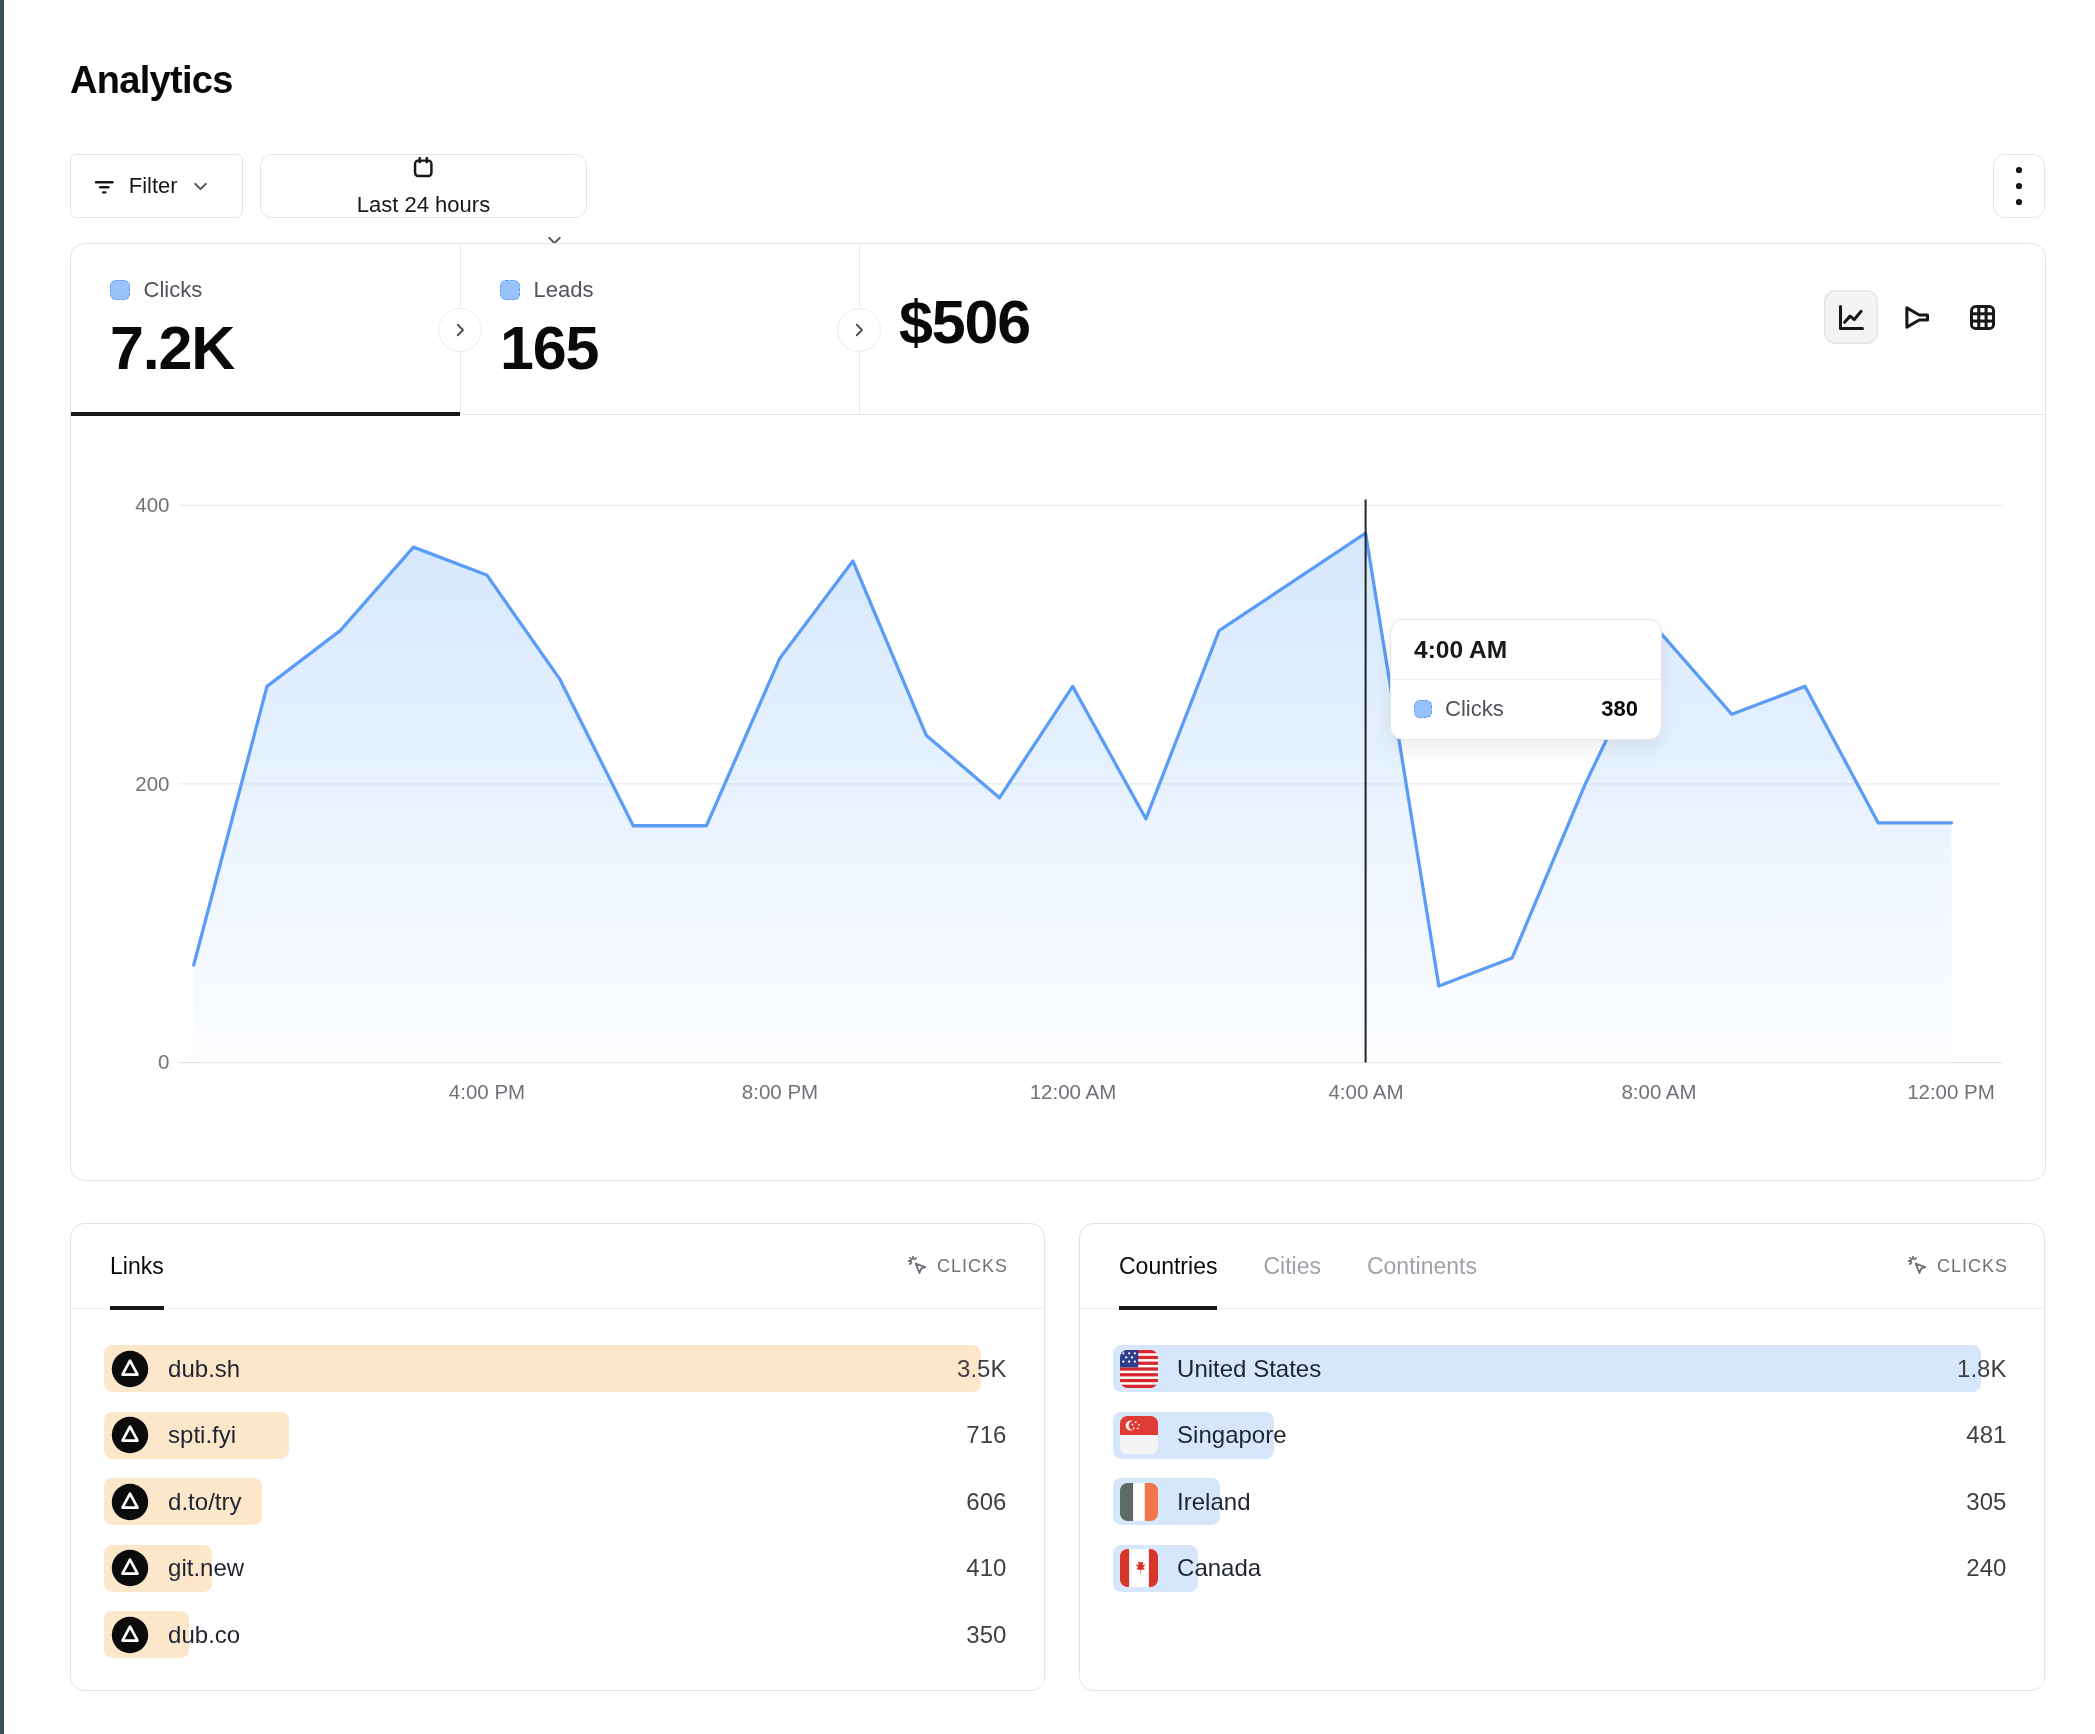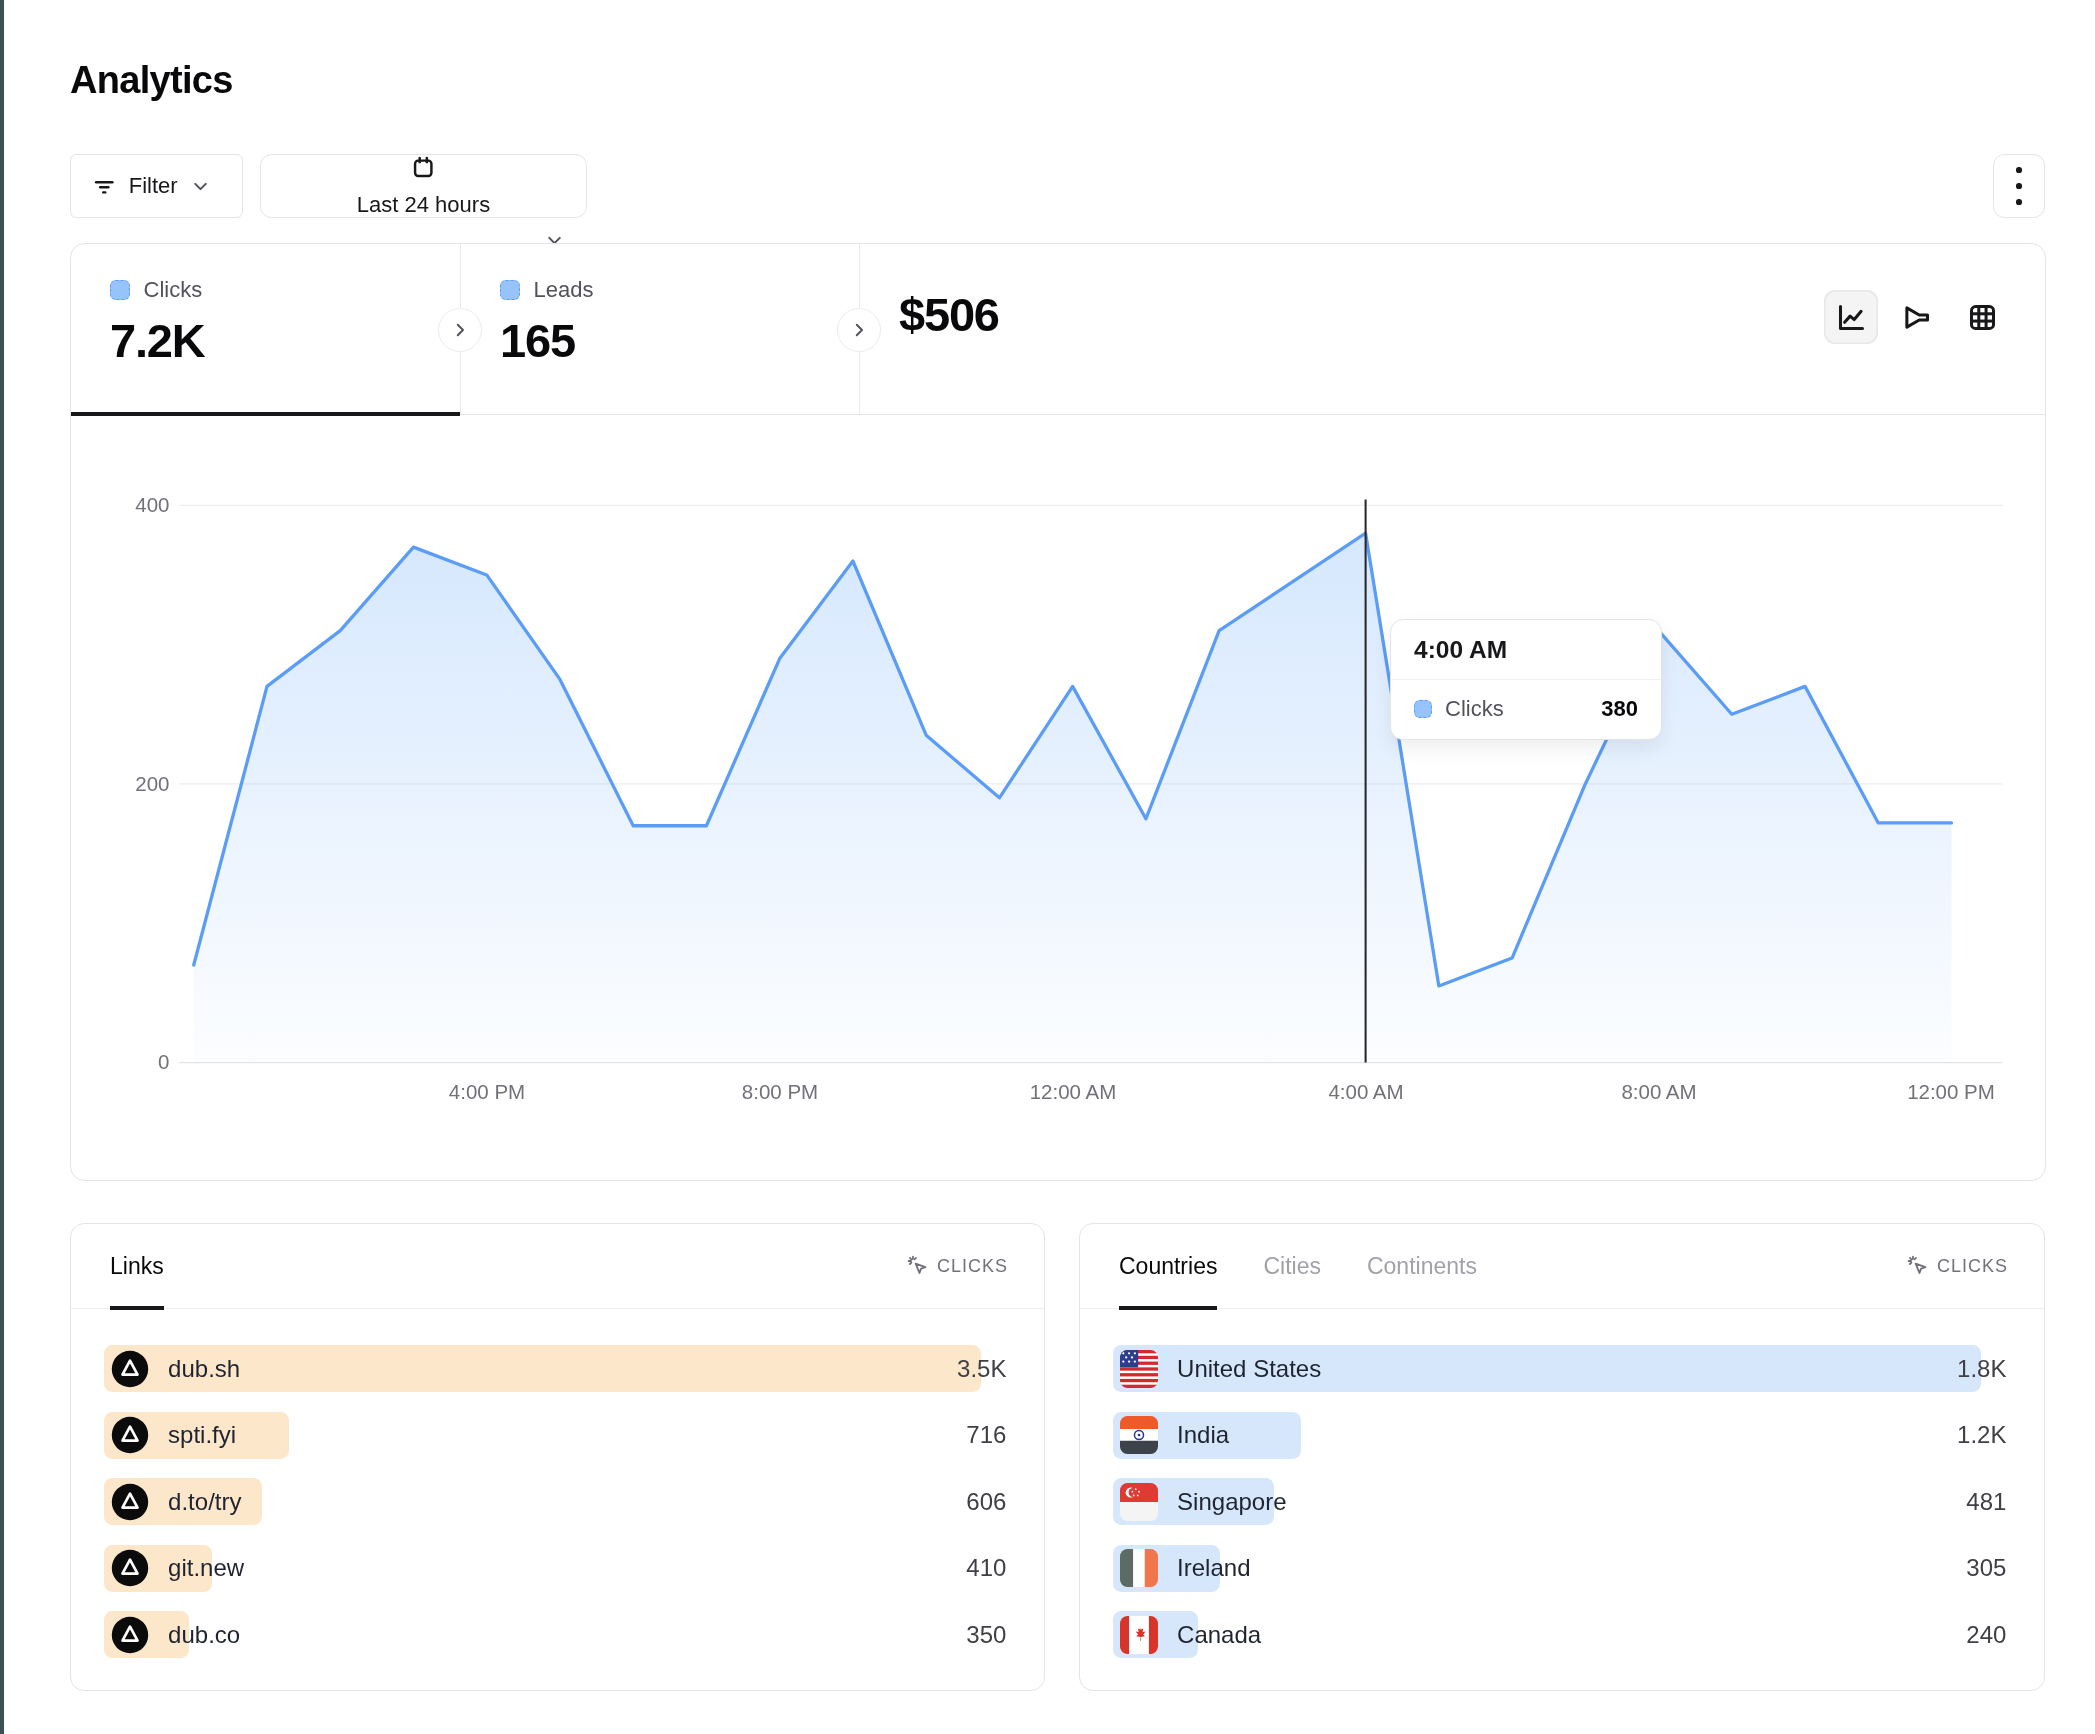--- a/index.html
+++ b/index.html
@@ -27,21 +27,21 @@
                 background:#fff; border:1.6px solid #e4e4e7; border-radius:14.7px; }
   .metric-tabs { position:absolute; left:0; top:0; right:0; height:171px; display:flex;
                  border-bottom:1.6px solid #e4e4e7; }
   .metric-tab { position:relative; padding:33px 0 0 39px; }
   .metric-tab.t1 { width:390px; border-right:1.6px solid #e9e9eb; border-radius:13px 0 0 0; }
   .metric-tab.t2 { width:399px; border-right:1.6px solid #e9e9eb; }
   .metric-tab.t3 { flex:1; }
   .metric-tab.active::after { content:""; position:absolute; left:0; right:0; bottom:-1.6px; height:4.1px; background:#18181b; }
   .metric-head { display:flex; align-items:center; gap:14px; font-size:22px; color:#52525b; }
   .chip { width:19.6px; height:19.6px; border-radius:5.7px; background:#97c3fb; border:1.6px dashed #5f9ef6; }
-  .metric-value { margin-top:9.8px; font-size:47px; font-weight:700; color:#09090b; letter-spacing:-1.2px; }
+  .metric-value { margin-top:9.8px; font-size:61px; font-weight:700; color:#09090b; letter-spacing:-1.2px; }
   .tab-next-btn { position:absolute; top:64px; width:44px; height:44px; border-radius:50%; background:#fff;
                   border:1.6px solid #ececee; display:flex; align-items:center; justify-content:center; z-index:4; cursor:pointer; }
   .tab-next-btn.d1 { left:367px; } .tab-next-btn.d2 { left:766px; }
   .chart-toggles { position:absolute; top:46px; right:36px; display:flex; gap:11.5px; z-index:4; }
   .toggle-btn { width:54px; height:54px; border-radius:11.5px; display:flex; align-items:center; justify-content:center; cursor:pointer; }
   .toggle-btn.active { background:#f4f4f5; box-shadow:inset 0 0 0 1.6px #e7e7ea; }
 
   .plot-svg { position:absolute; left:0; top:0; pointer-events:none; }
   .ytick { position:absolute; left:29.5px; width:69px; text-align:right; transform:translateY(-50%);
            font-size:20.5px; color:#71717a; }
@@ -357,41 +357,20 @@
                   <circle cx="11" cy="14" r="1.4"></circle>
                   <circle cx="18" cy="14" r="1.4"></circle>
                 </g>
             </g>
           </svg>
           <span>United States</span>
         </div>
         <span class="row-value">1.8K</span>
       </div>
 
-      <div class="row">
-        <div class="bar" style="width: 21%;"></div>
-        <div class="row-content">
-          <svg class="flag" width="38" height="38" viewBox="0 0 46 46">
-            <defs>
-                <clipPath id="fc1">
-                  <rect width="46" height="46" rx="9"></rect>
-                </clipPath>
-              </defs>
-            <g clip-path="url(#fc1)">
-              <rect width="46" height="16" fill="#f0592a"></rect>
-                <rect y="16" width="46" height="14" fill="#fff"></rect>
-                <rect y="30" width="46" height="16" fill="#3d434b"></rect>
-              <circle cx="23" cy="23" r="5.5" fill="none" stroke="#283593" stroke-width="1.8"></circle>
-                <circle cx="23" cy="23" r="1.6" fill="#283593"></circle>
-            </g>
-          </svg>
-          <span>India</span>
-        </div>
-        <span class="row-value">1.2K</span>
-      </div>
 
       <div class="row">
         <div class="bar" style="width: 18%;"></div>
         <div class="row-content">
           <svg class="flag" width="38" height="38" viewBox="0 0 46 46">
             <defs>
                 <clipPath id="fc2">
                   <rect width="46" height="46" rx="9"></rect>
                 </clipPath>
               </defs>

